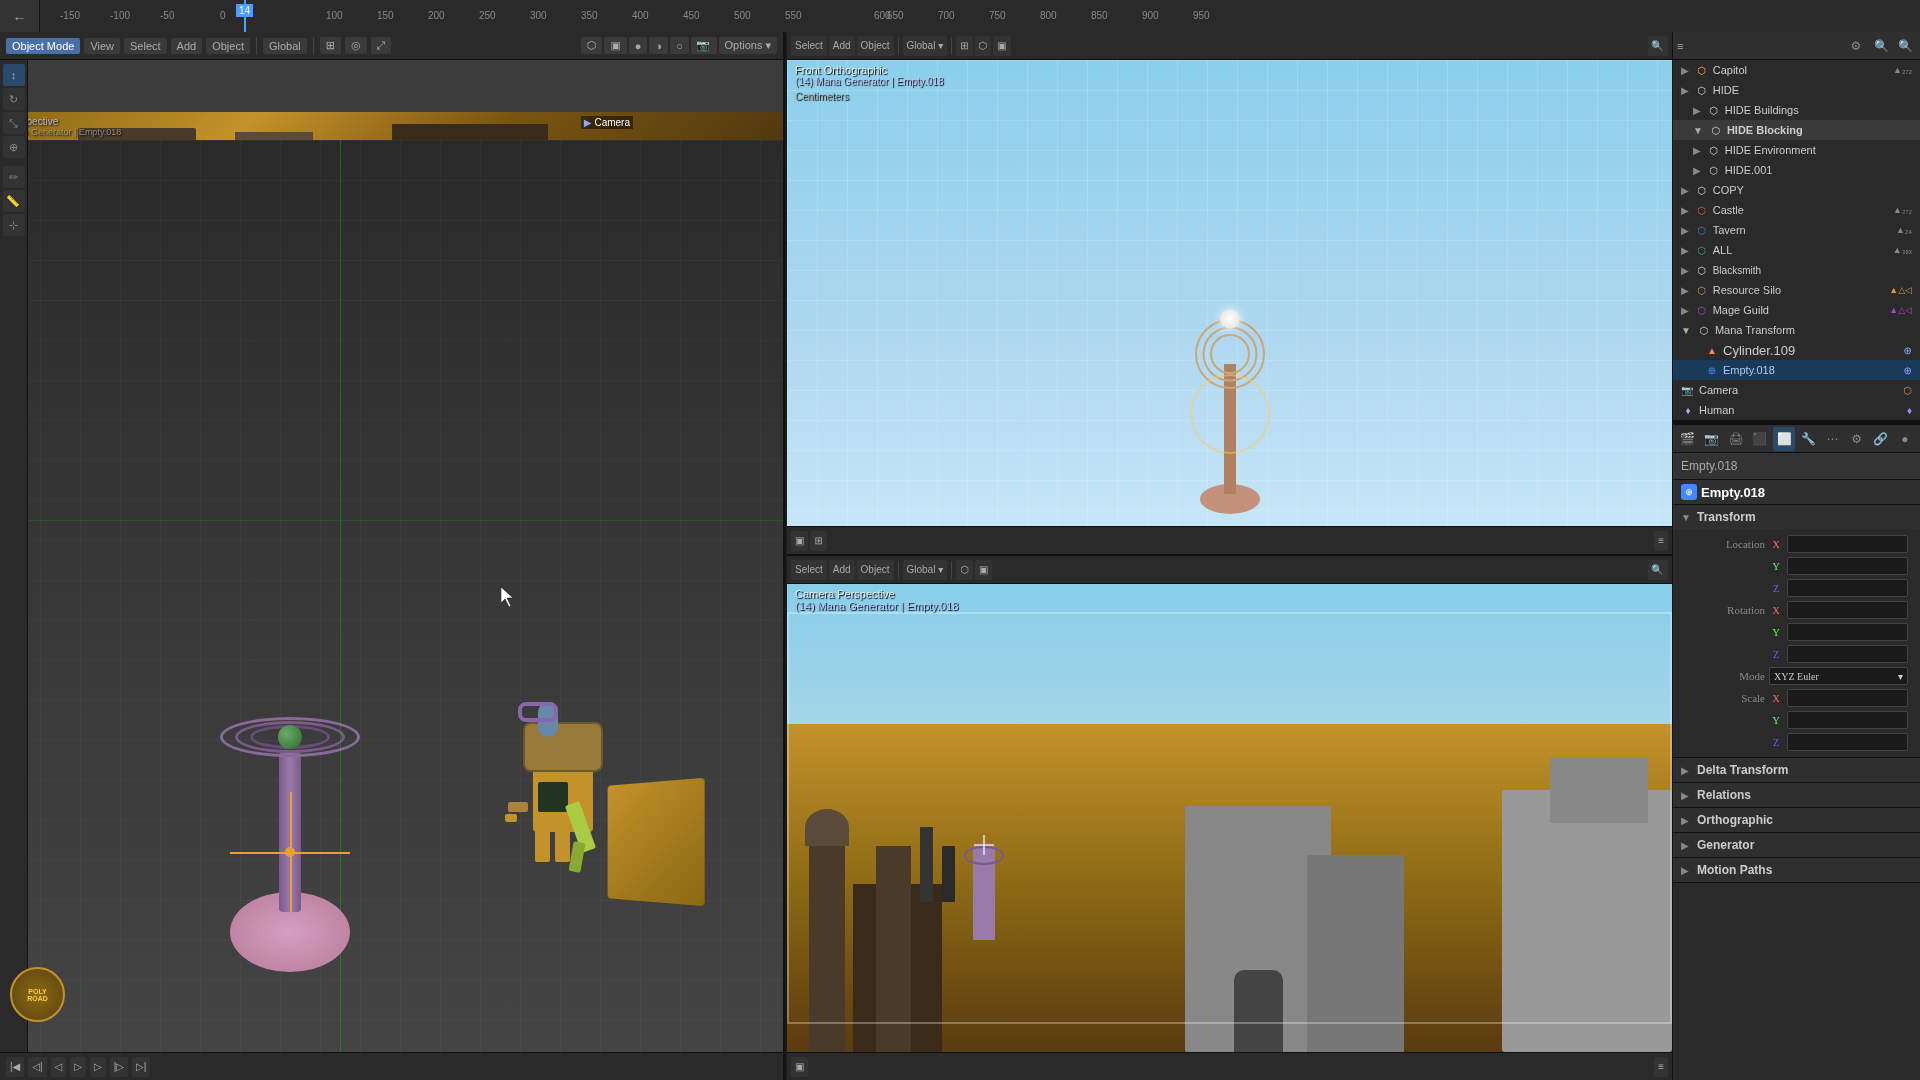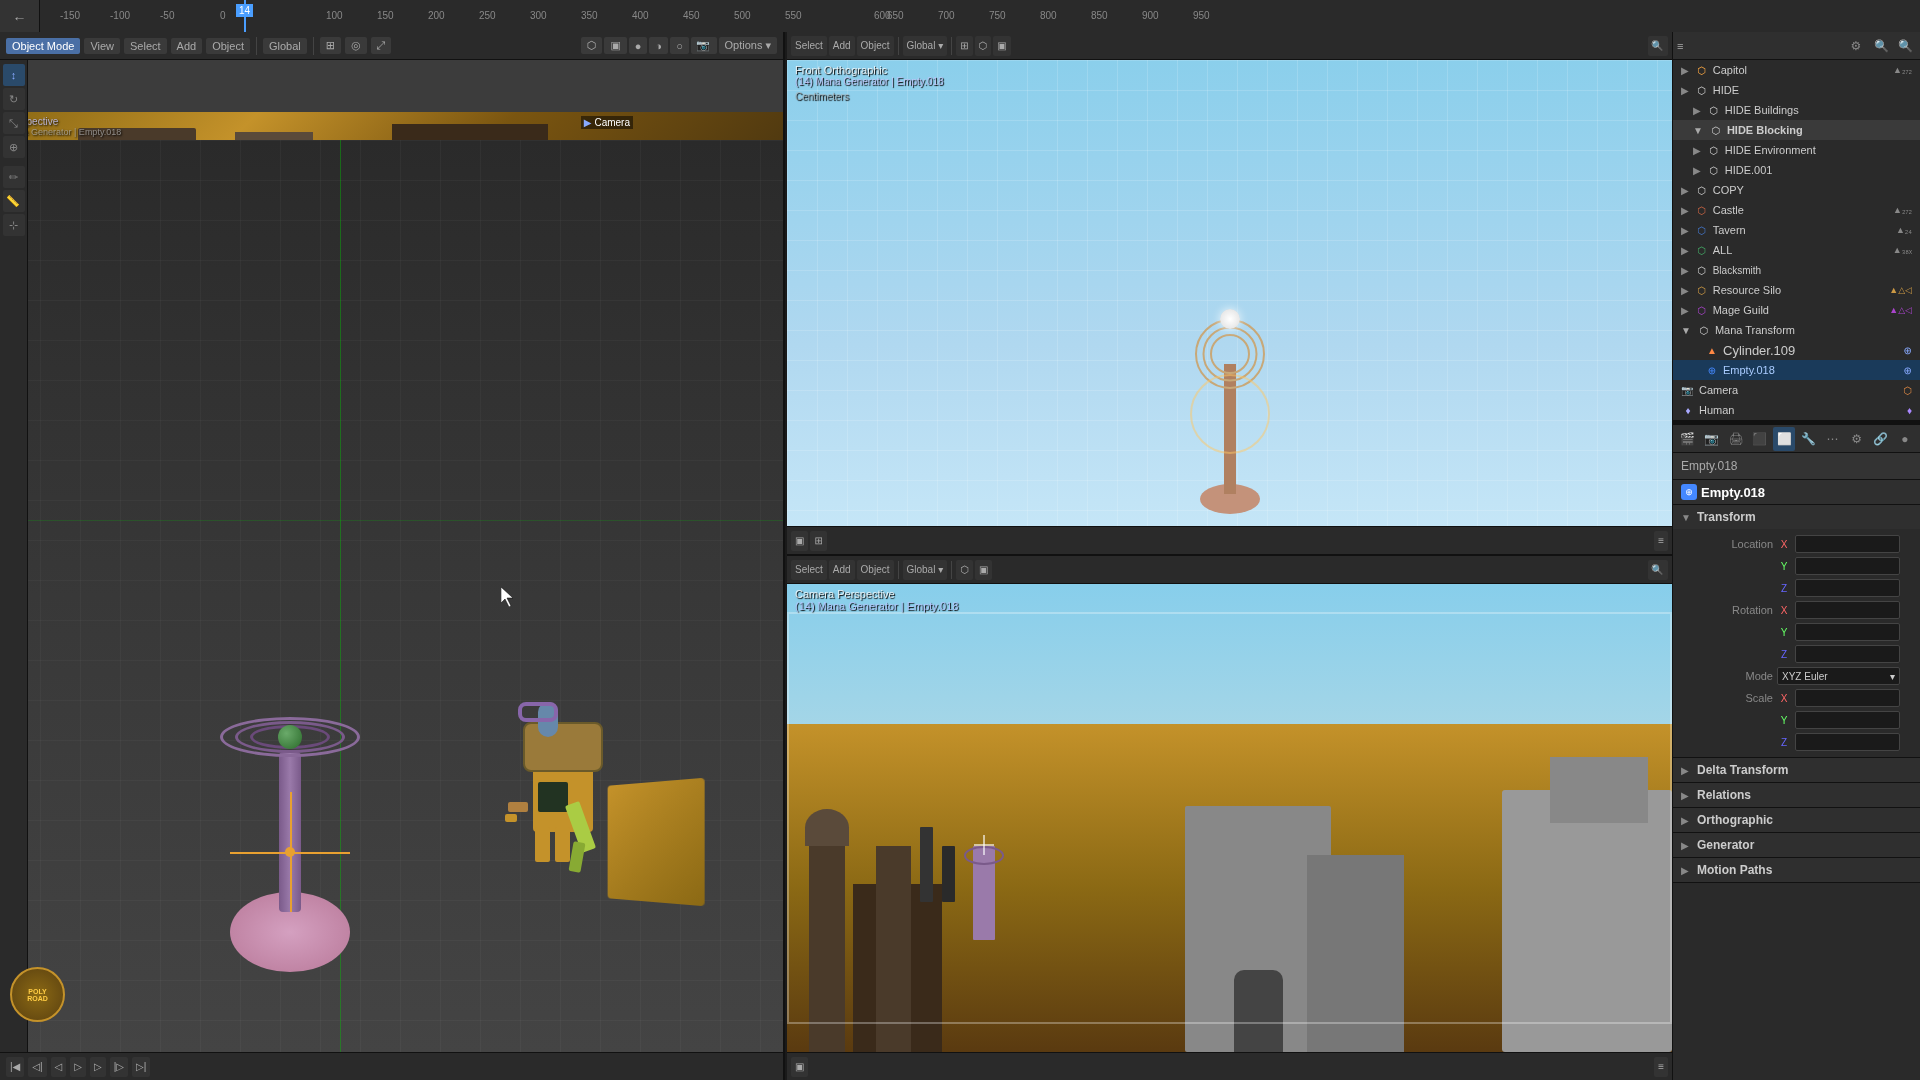--- a/index.html
+++ b/index.html
@@ -515,22 +515,23 @@
       width: 12px;
     }
 
     .section-title {
       font-size: 12px;
       color: #ccc;
       font-weight: bold;
     }
 
     .transform-fields {
-      padding: 4px 12px;
+      padding: 4px 4px;
       background: #2a2a2a;
+      font-family: Liberation Serif, serif;
     }
 
     .transform-row {
       display: flex;
       align-items: center;
       height: 22px;
       padding: 0 8px;
       gap: 4px;
     }
 

